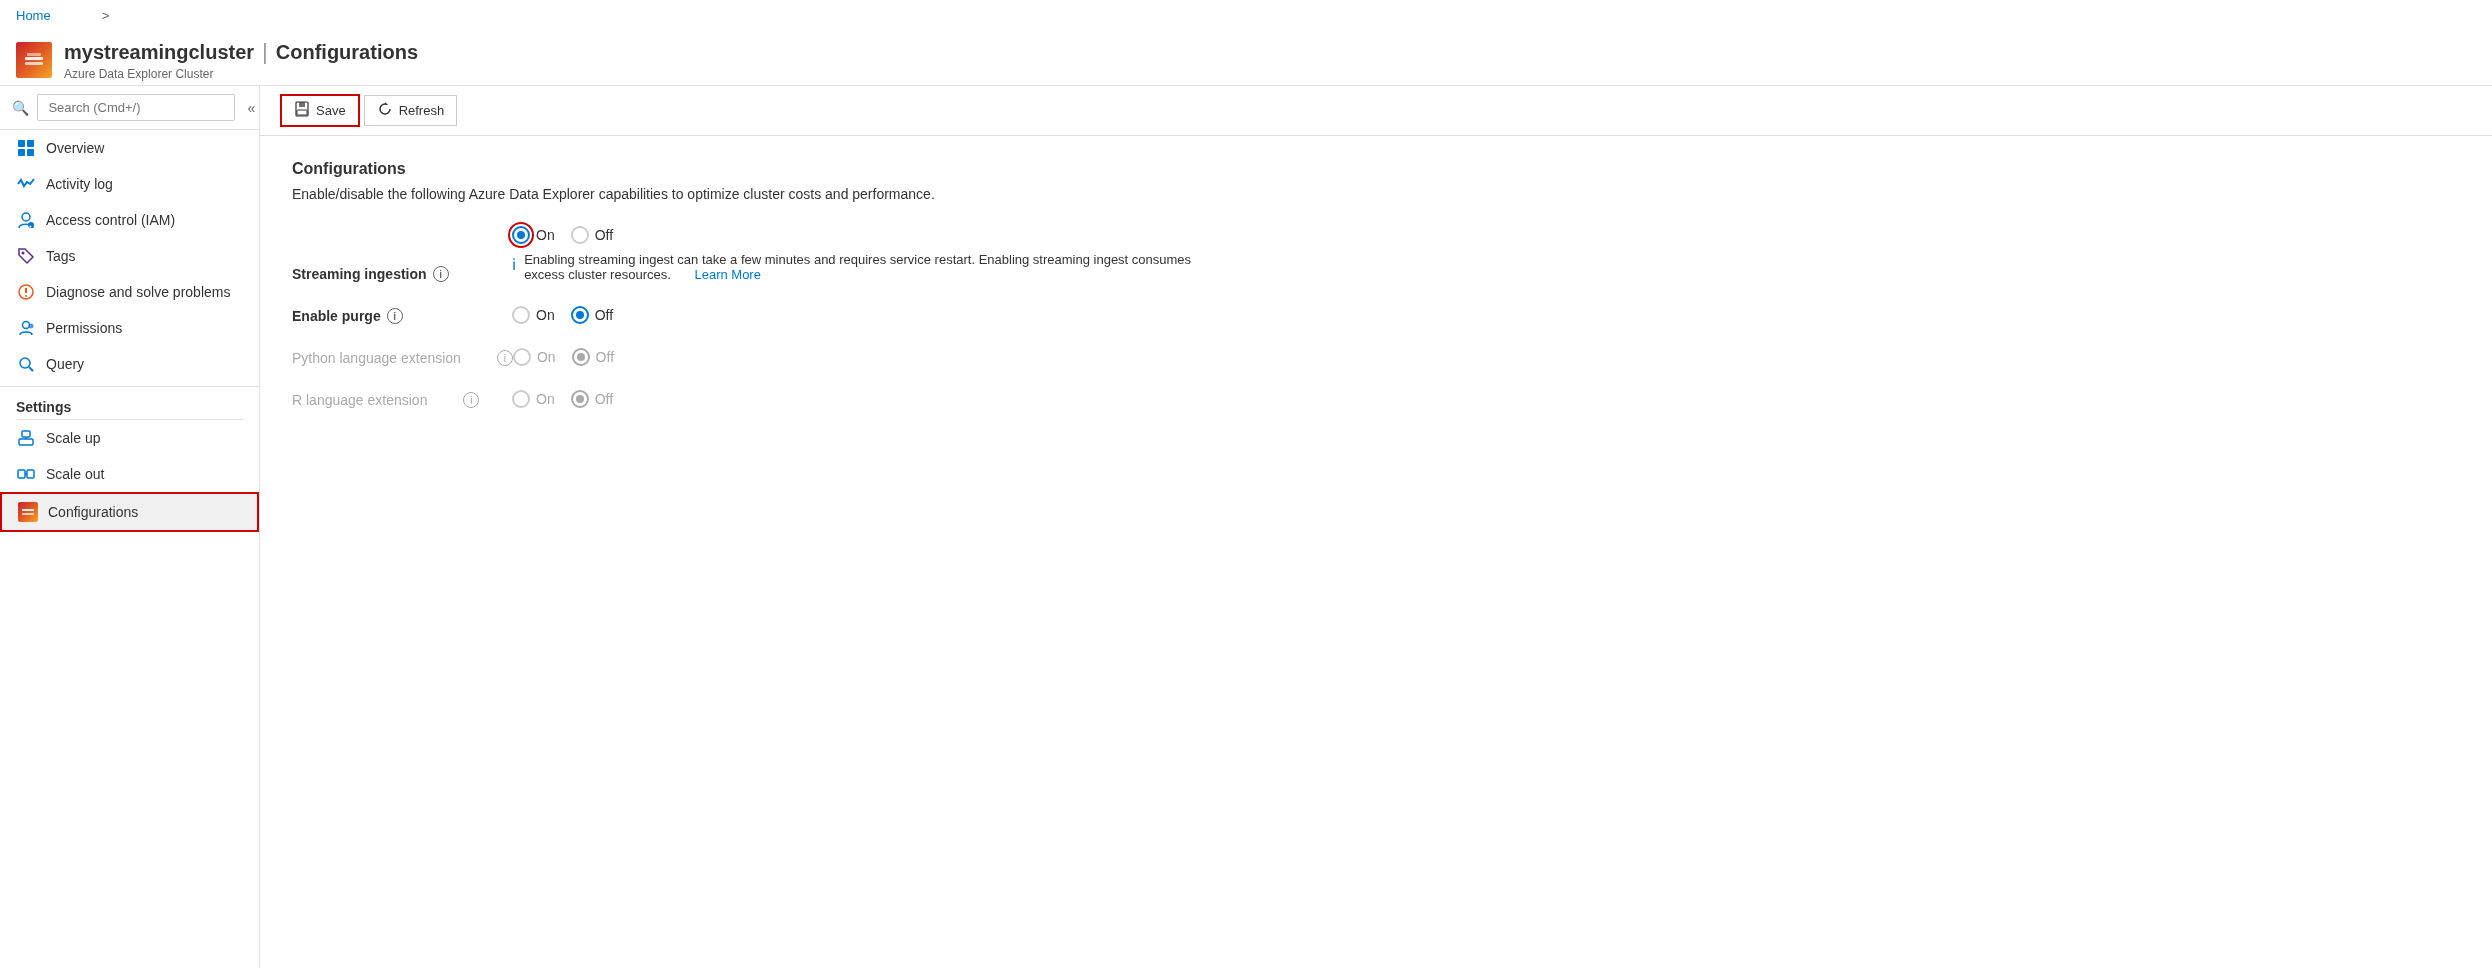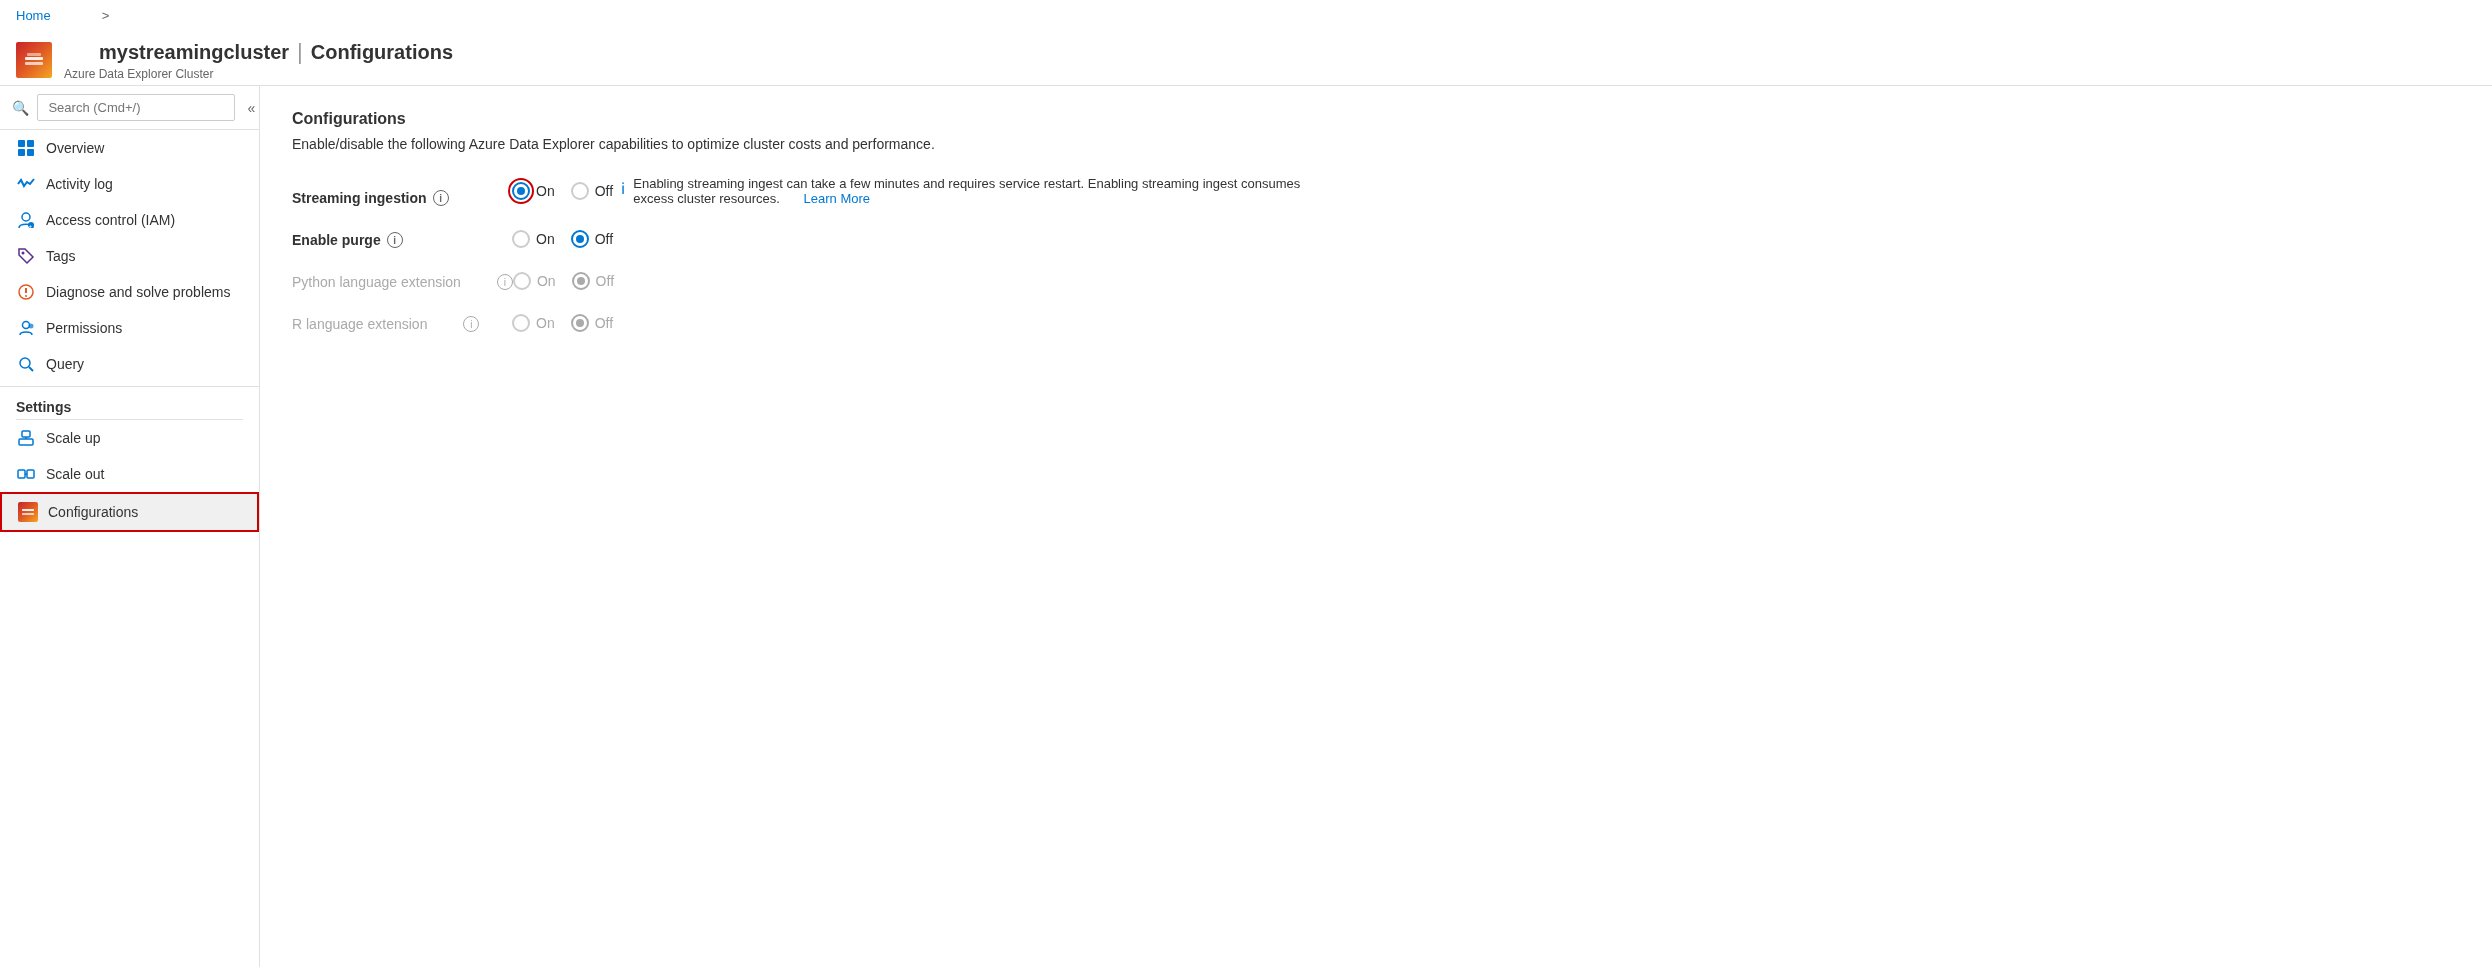--- a/index.html
+++ b/index.html
@@ -34,21 +34,21 @@
     .toolbar-btn { display: flex; align-items: center; gap: 6px; padding: 5px 12px; border: 1px solid #ccc; background: #fff; cursor: pointer; font-size: 13px; color: #333; }
     .toolbar-btn.highlighted { border: 2px solid #cc0000; }
 
     .content { padding: 24px 32px; }
     .content-title { font-size: 16px; font-weight: 600; margin-bottom: 8px; }
     .content-desc { font-size: 14px; color: #333; margin-bottom: 24px; }
 
     .config-row { display: flex; align-items: flex-end; margin-bottom: 24px; gap: 0; }
     .config-label { min-width: 220px; font-size: 14px; font-weight: 600; display: flex; align-items: center; gap: 6px; padding-top: 2px; }
     .config-label.disabled { color: #aaa; font-weight: 400; gap: 36px; }
-    .config-controls { display: flex; flex-direction: row; gap: 8px; }
+    .config-controls { display: flex; flex-direction: column; gap: 8px; }
     .radio-group { display: flex; align-items: center; gap: 16px; }
     .radio-option { display: flex; align-items: center; gap: 6px; cursor: pointer; font-size: 14px; }
     .radio-option.disabled { color: #aaa; cursor: default; }
 
     .radio-outer { width: 18px; height: 18px; border-radius: 50%; border: 2px solid #ccc; display: flex; align-items: center; justify-content: center; }
     .radio-outer.selected { border-color: #0078d4; }
     .radio-outer.highlighted-box { outline: 2px solid #cc0000; outline-offset: 2px; }
     .radio-inner { width: 8px; height: 8px; border-radius: 50%; background: #0078d4; }
     .radio-outer.disabled-sel { border-color: #ccc; }
     .radio-inner.disabled-inner { background: #aaa; }
@@ -80,21 +80,21 @@
     <div class="cluster-icon">
       <svg width="22" height="22" viewBox="0 0 22 22">
         <rect x="2" y="8" width="18" height="3" rx="1" fill="white" opacity="0.9"></rect>
         <rect x="2" y="13" width="18" height="3" rx="1" fill="white" opacity="0.7"></rect>
         <rect x="4" y="4" width="14" height="3" rx="1" fill="white" opacity="0.5"></rect>
       </svg>
     </div>
   </div>
   <div>
     <div style="display:flex;align-items:center;">
-      <span style="font-size:20px;font-weight:600;margin-left:35px;">mystreamingcluster</span>
+      <span style="font-size:20px;font-weight:600;">mystreamingcluster</span>
       <span class="pipe">|</span>
       <span style="font-size:20px;font-weight:600;">Configurations</span>
     </div>
     <div class="header-subtitle">Azure Data Explorer Cluster</div>
   </div>
 </div>
 
 <div class="layout">
 
   <div class="sidebar">
@@ -213,20 +213,41 @@
             </svg>
         </div>
       </div>
       <span>Configurations</span>
     </div>
 
   </div>
 
   <div class="main">
 
+    <div class="toolbar">
+      <button class="toolbar-btn highlighted" style="border:2px solid #cc0000;">
+        <span>
+          <svg width="16" height="16" viewBox="0 0 16 16">
+              <rect x="2" y="1" width="12" height="14" rx="1" fill="none" stroke="#333" stroke-width="1.2"></rect>
+              <rect x="5" y="1" width="6" height="5" rx="0.5" fill="#333" opacity="0.7"></rect>
+              <rect x="3" y="9" width="10" height="5" rx="0.5" fill="none" stroke="#333" stroke-width="1"></rect>
+            </svg>
+        </span>
+        <span>Save</span>
+      </button>
+      <button class="toolbar-btn">
+        <span>
+          <svg width="16" height="16" viewBox="0 0 16 16">
+              <path d="M13 8 A5 5 0 1 1 8 3" fill="none" stroke="#333" stroke-width="1.5"></path>
+              <polygon points="8,1 11,4 8,4" fill="#333"></polygon>
+            </svg>
+        </span>
+        <span>Refresh</span>
+      </button>
+    </div>
 
     <div class="content">
       <div class="content-title">Configurations</div>
       <div class="content-desc">Enable/disable the following Azure Data Explorer capabilities to optimize cluster costs and performance.</div>
 
       <div class="config-row">
         <div class="config-label">
           <span>Streaming ingestion</span>
           <div class="info-circle">i</div>
         </div>

